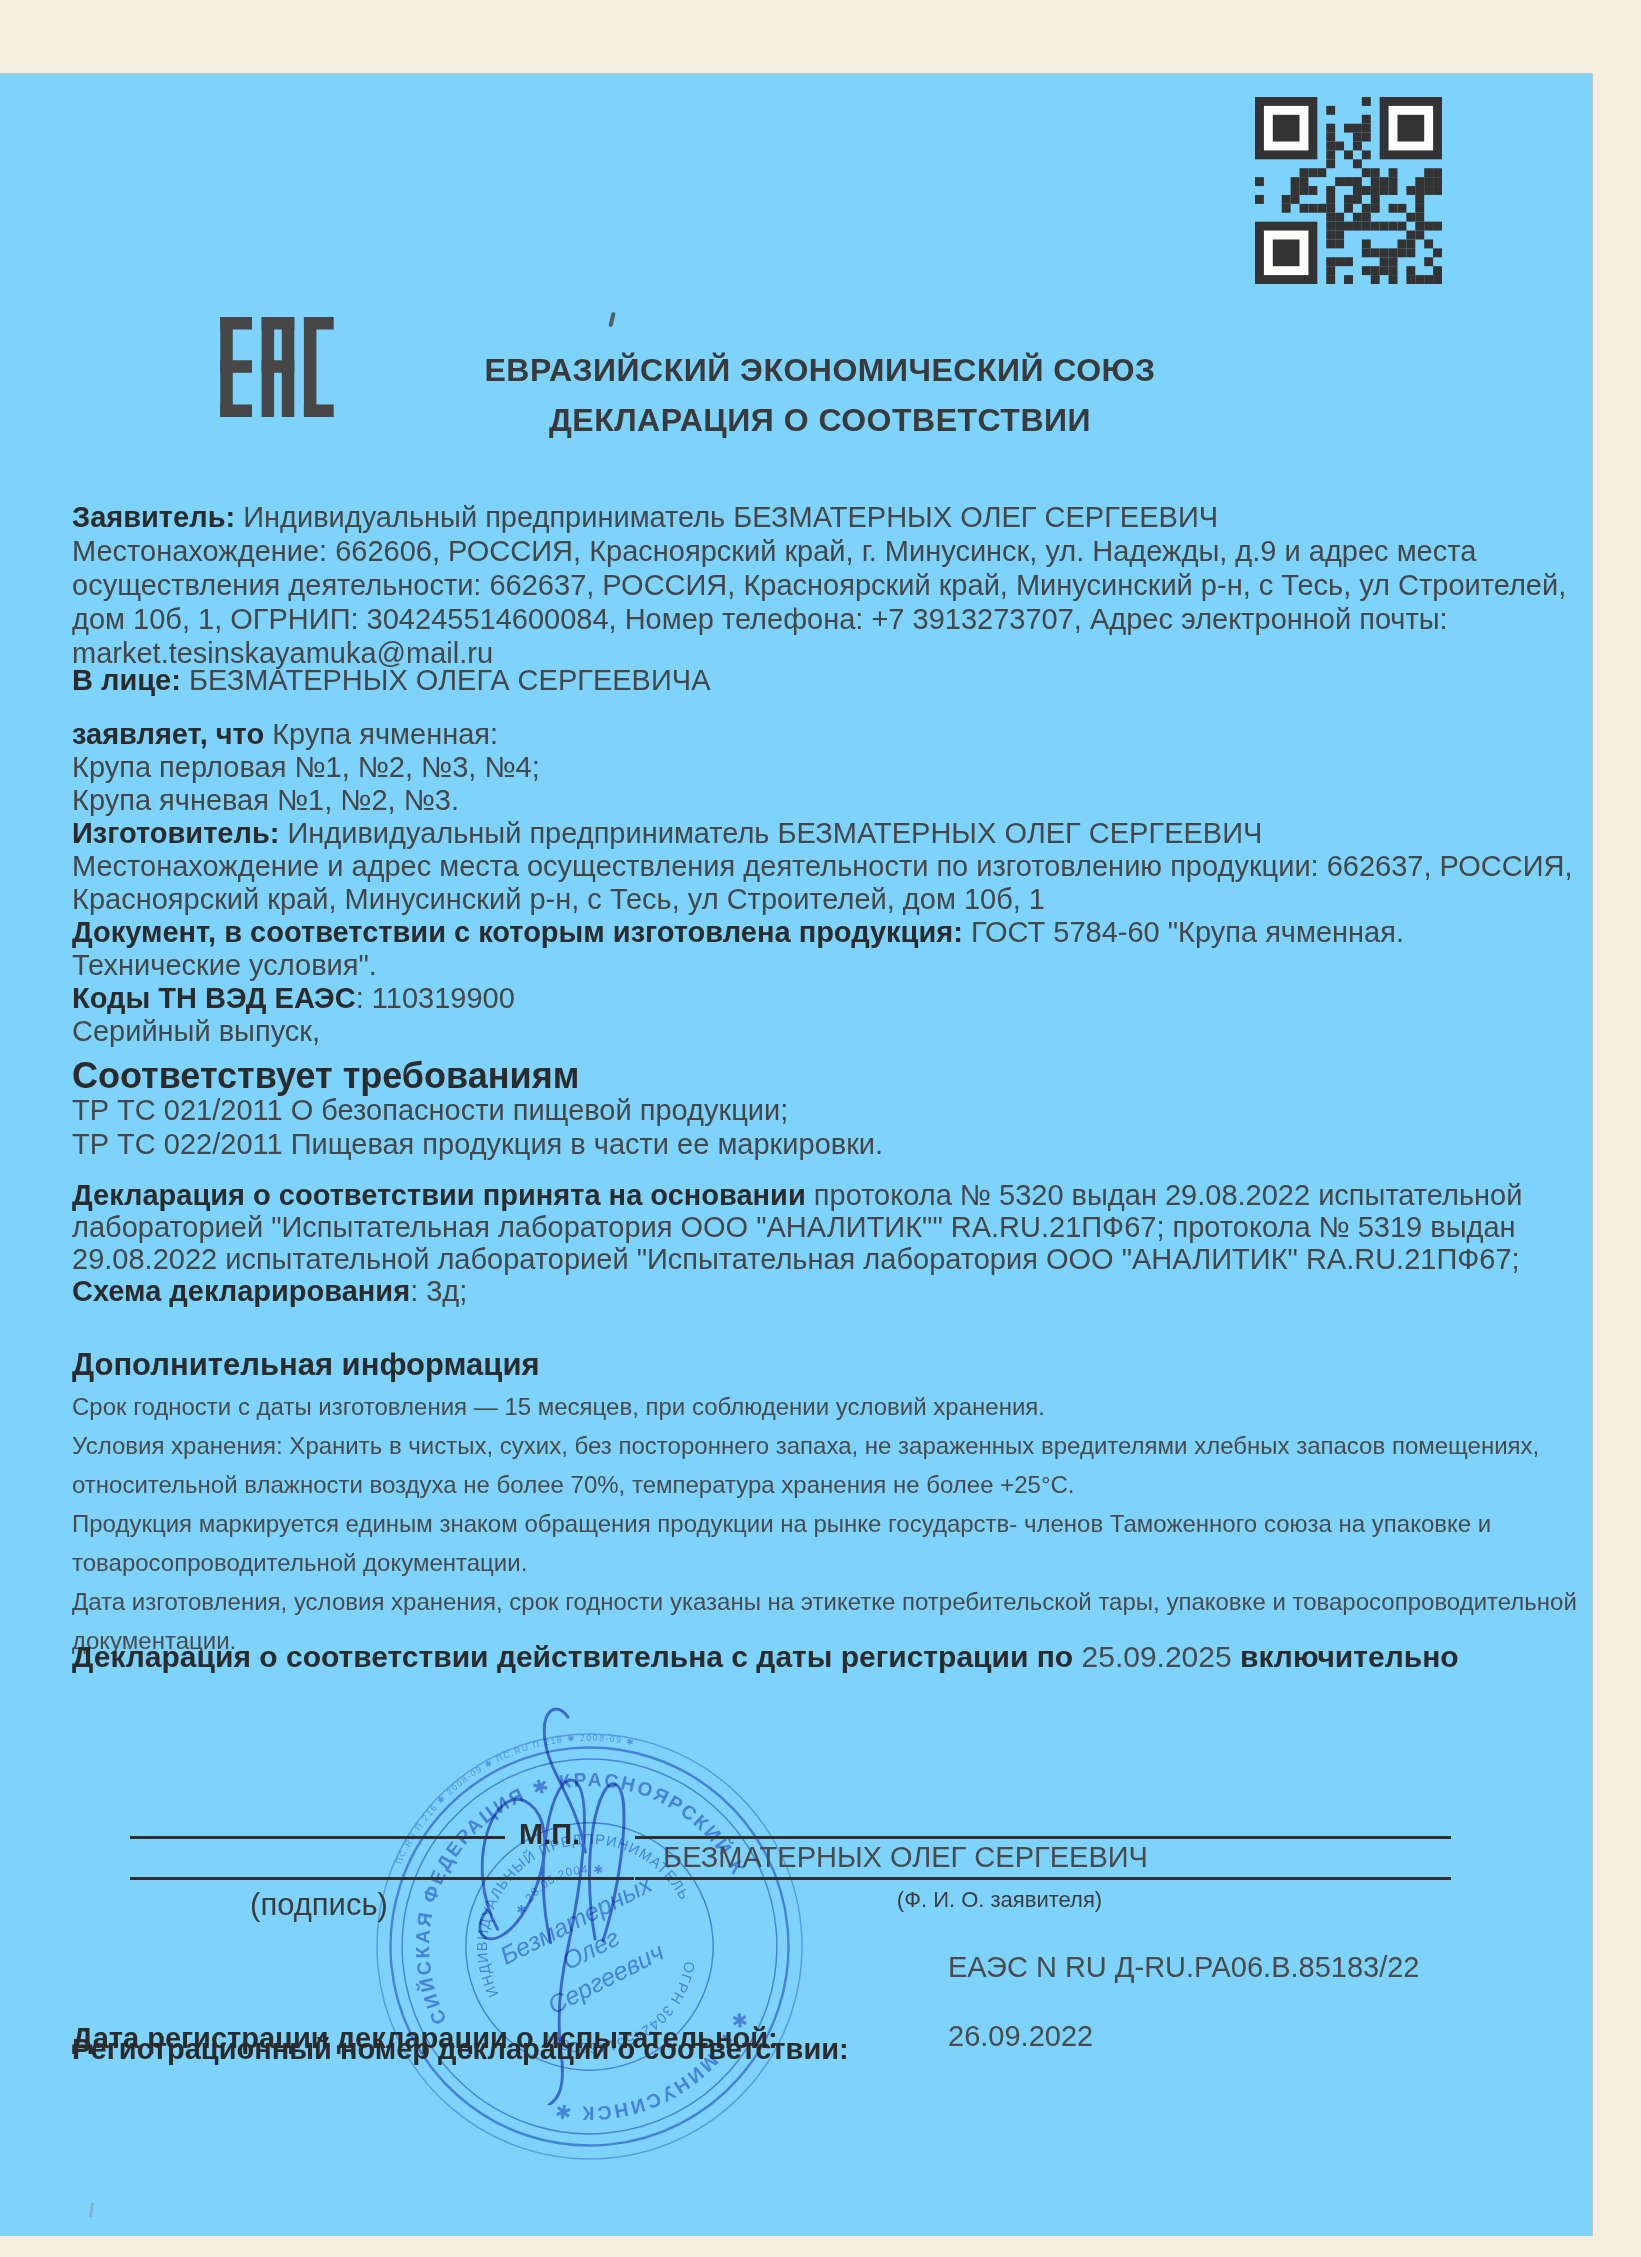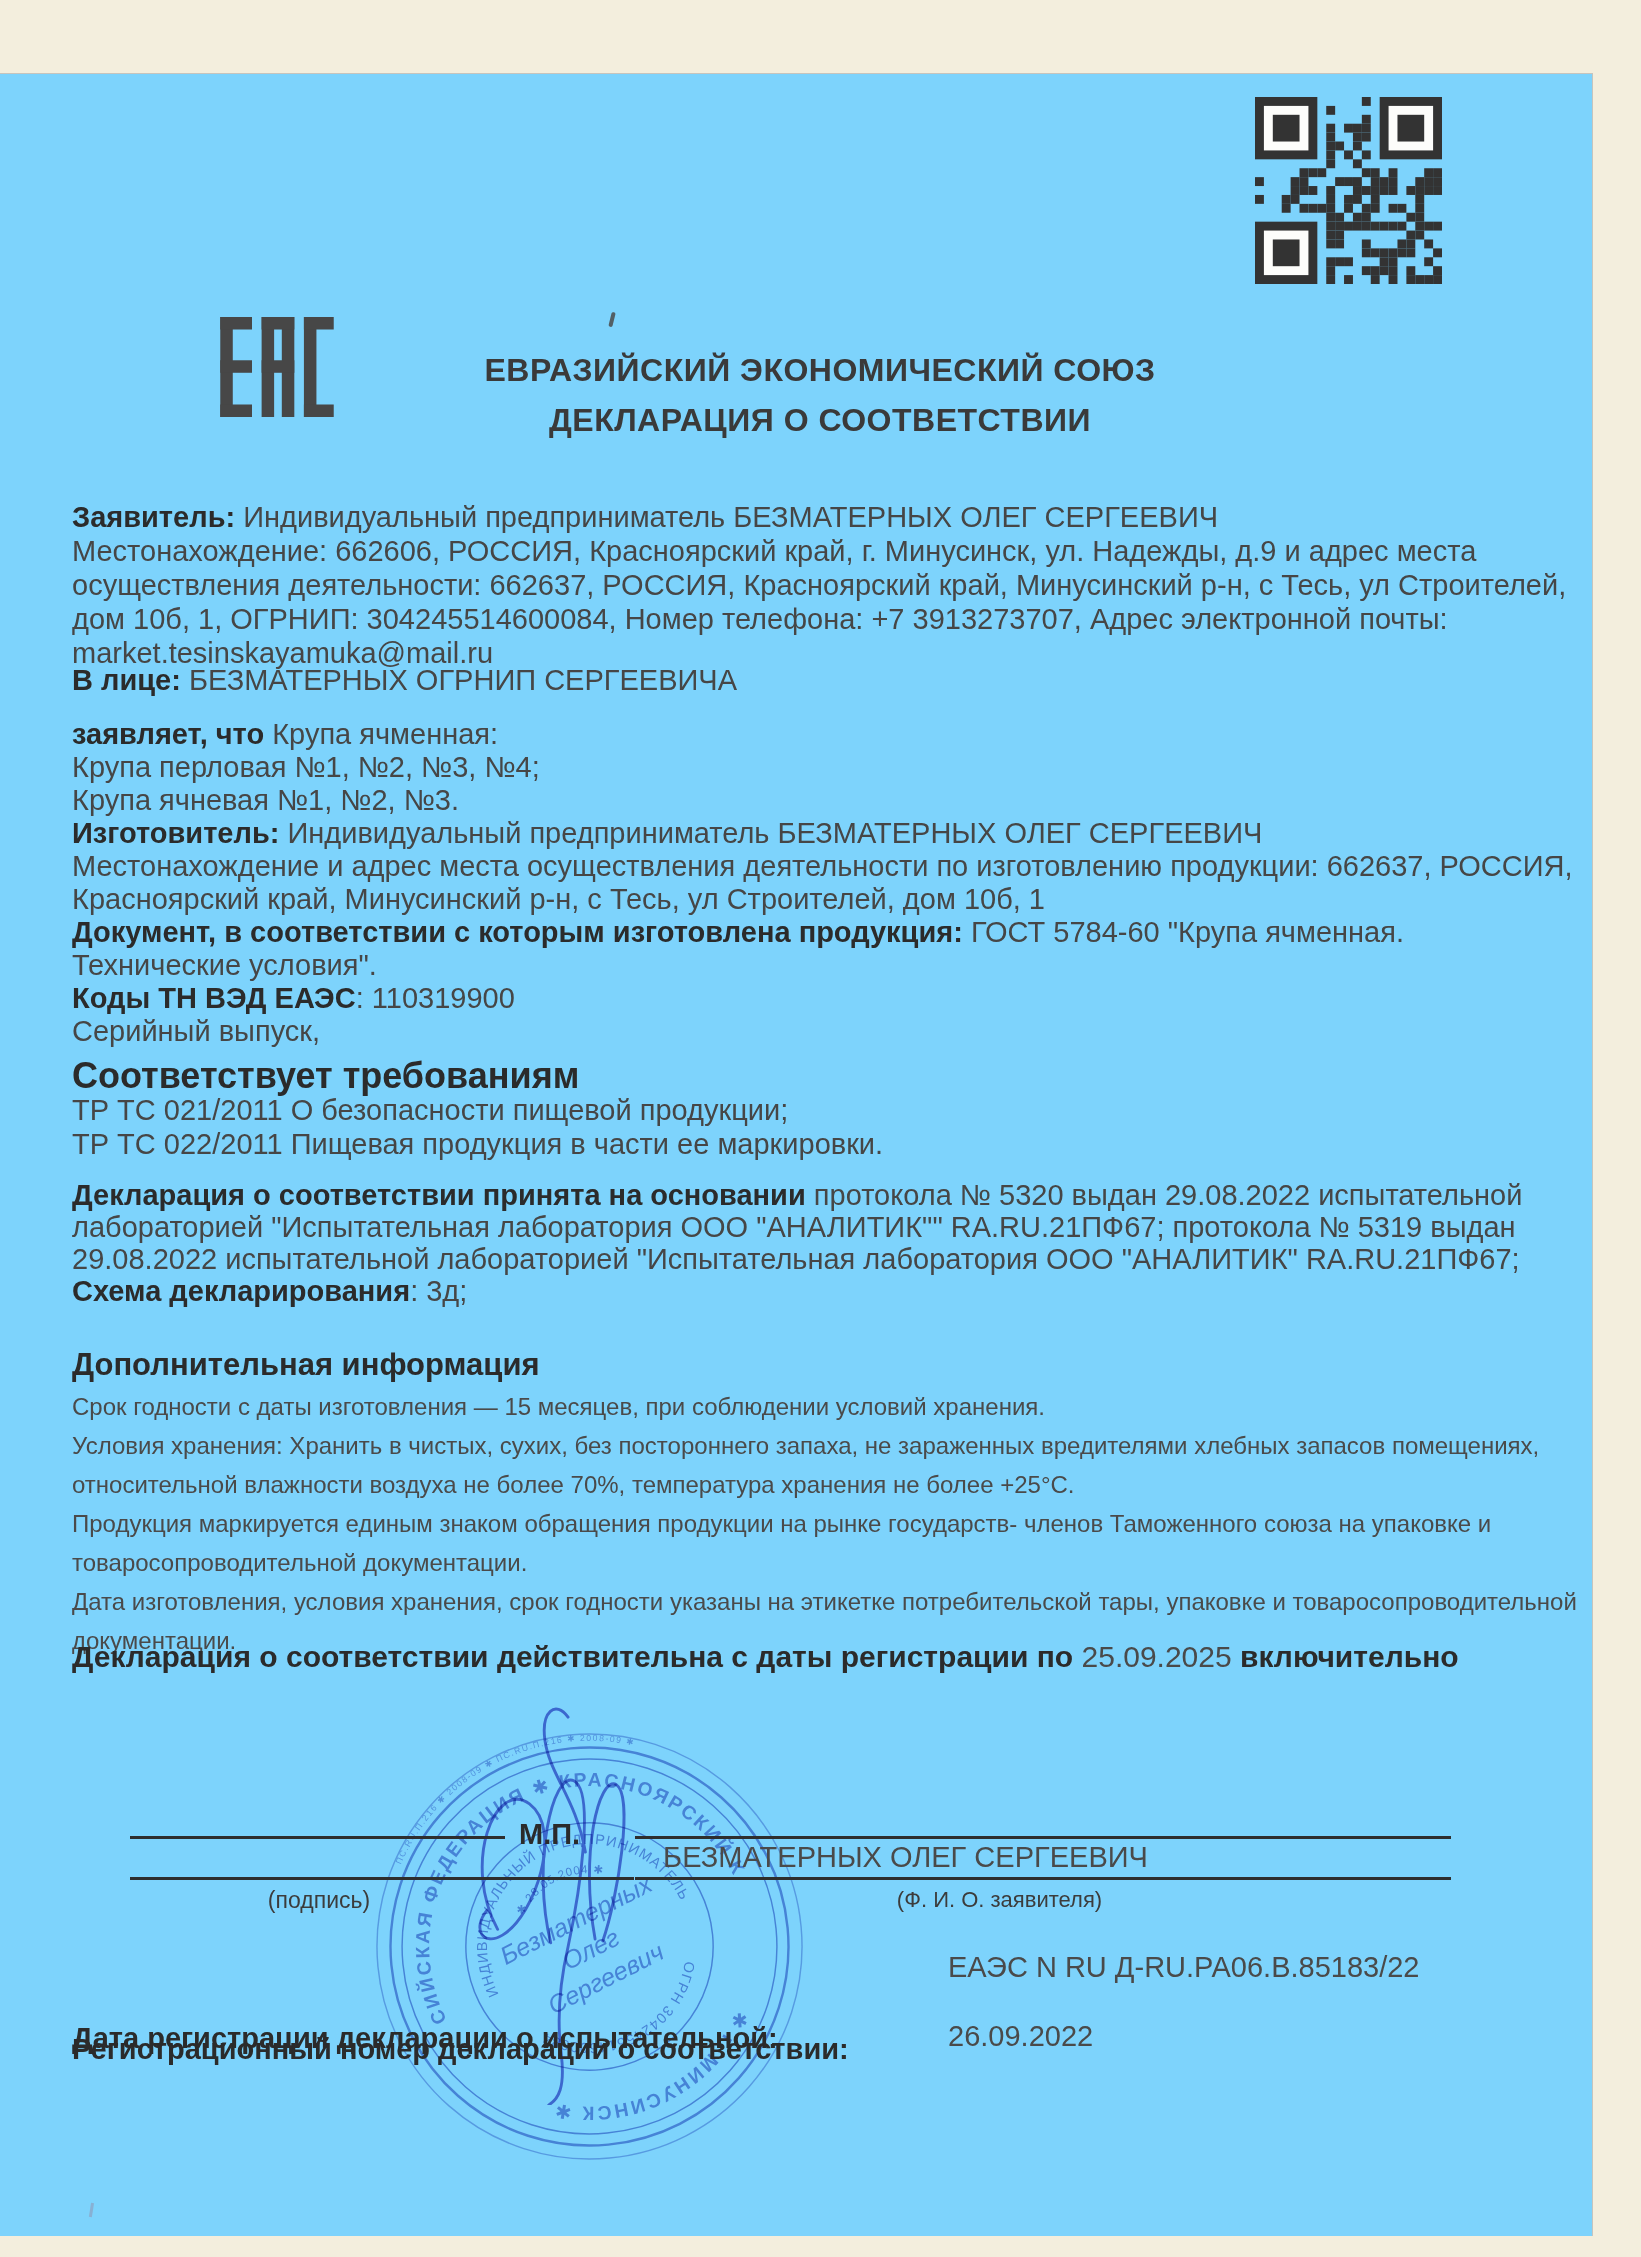--- a/index.html
+++ b/index.html
@@ -13,21 +13,21 @@
     background:#7dd3fc;
     border-top:1px solid #c6c4bd;border-right:1px solid #c6c4bd;
   }
   .abs{position:absolute;}
   .body-text{font-size:29px;line-height:34px;color:#464646;}
   .body-text b{color:#2b2b2b;}
   .small-text{font-size:24px;line-height:39px;color:#4a4a4a;}
   .title{font-size:32px;font-weight:bold;color:#3a3a3a;letter-spacing:0.5px;text-align:center;}
   .heading{font-size:36px;font-weight:bold;color:#2b2b2b;}
   .sig-line{height:2.9px;background:#2e2e2e;}
-  .caption{font-size:23px;color:#3c3c3c;text-align:center;}
+  .caption{font-size:31px;color:#3c3c3c;text-align:center;}
   .reg-label{font-size:29px;font-weight:bold;color:#2b2b2b;}
   .reg-value{font-size:29px;color:#4a4a4a;}
   .stamp-wrap{mix-blend-mode:multiply;opacity:.92;}
   .sign-wrap{mix-blend-mode:multiply;}
   .tickmark{width:3.9px;height:15.4px;background:#4a4a4a;transform:rotate(14deg);border-radius:1.9px;opacity:.85;}
   .penmark{width:2.9px;height:13.5px;background:#8f9ab8;transform:rotate(9deg);opacity:.6;}
   svg text{font-family:"Liberation Sans","DejaVu Sans",sans-serif;}
 </style>
 </head>
 <body>
@@ -206,21 +206,21 @@
 
   <div class="abs title" style="left:434px;top:278px;width:772px;">ЕВРАЗИЙСКИЙ ЭКОНОМИЧЕСКИЙ СОЮЗ</div>
   <div class="abs title" style="left:434px;top:328px;width:772px;">ДЕКЛАРАЦИЯ О СООТВЕТСТВИИ</div>
 
   <div class="abs body-text" style="left:72px;top:402px;width:1506px;margin-top:24px;">
     <div><b>Заявитель:</b><span> Индивидуальный предприниматель БЕЗМАТЕРНЫХ ОЛЕГ СЕРГЕЕВИЧ</span></div>
     <div>Местонахождение: 662606, РОССИЯ, Красноярский край, г. Минусинск, ул. Надежды, д.9 и адрес места осуществления деятельности: 662637, РОССИЯ, Красноярский край, Минусинский р-н, с Тесь, ул Строителей, дом 10б, 1, ОГРНИП: 304245514600084, Номер телефона: +7 3913273707, Адрес электронной почты: market.tesinskayamuka@mail.ru</div>
   </div>
 
   <div class="abs body-text" style="left:72px;top:589px;width:1506px;">
-    <b>В лице:</b><span> БЕЗМАТЕРНЫХ ОГРНИП СЕРГЕЕВИЧА</span>
+    <b>В лице:</b><span> БЕЗМАТЕРНЫХ ОЛЕГА СЕРГЕЕВИЧА</span>
   </div>
 
   <div class="abs body-text" style="left:72px;top:644px;width:1506px;line-height:33px;">
     <div><b>заявляет, что</b><span> Крупа ячменная:</span></div>
     <div>Крупа перловая №1, №2, №3, №4;</div>
     <div>Крупа ячневая №1, №2, №3.</div>
     <div><b>Изготовитель:</b><span> Индивидуальный предприниматель БЕЗМАТЕРНЫХ ОЛЕГ СЕРГЕЕВИЧ</span></div>
     <div>Местонахождение и адрес места осуществления деятельности по изготовлению продукции: 662637, РОССИЯ, Красноярский край, Минусинский р-н, с Тесь, ул Строителей, дом 10б, 1</div>
     <div><b>Документ, в соответствии с которым изготовлена продукция:</b><span> ГОСТ 5784-60 "Крупа ячменная. Технические условия".</span></div>
     <div><b>Коды ТН ВЭД ЕАЭС</b><span>: 110319900</span></div>

